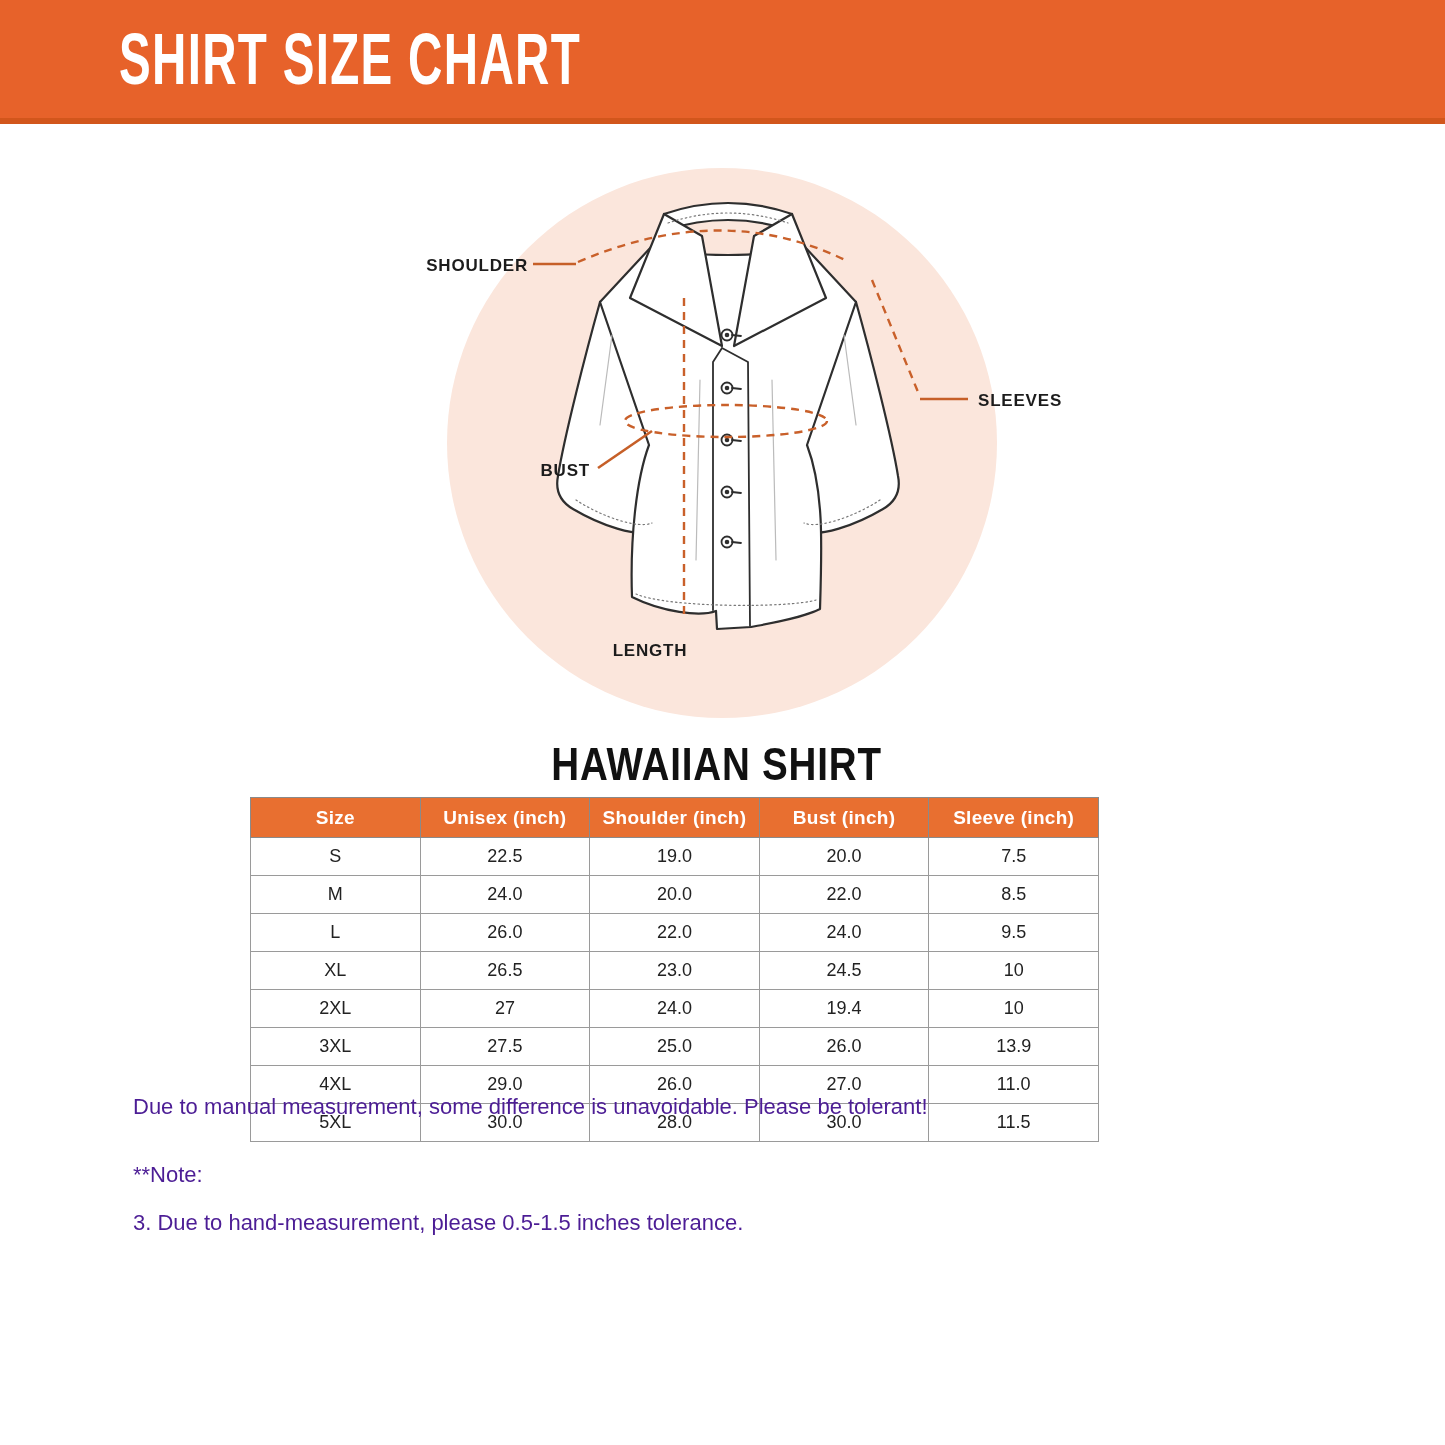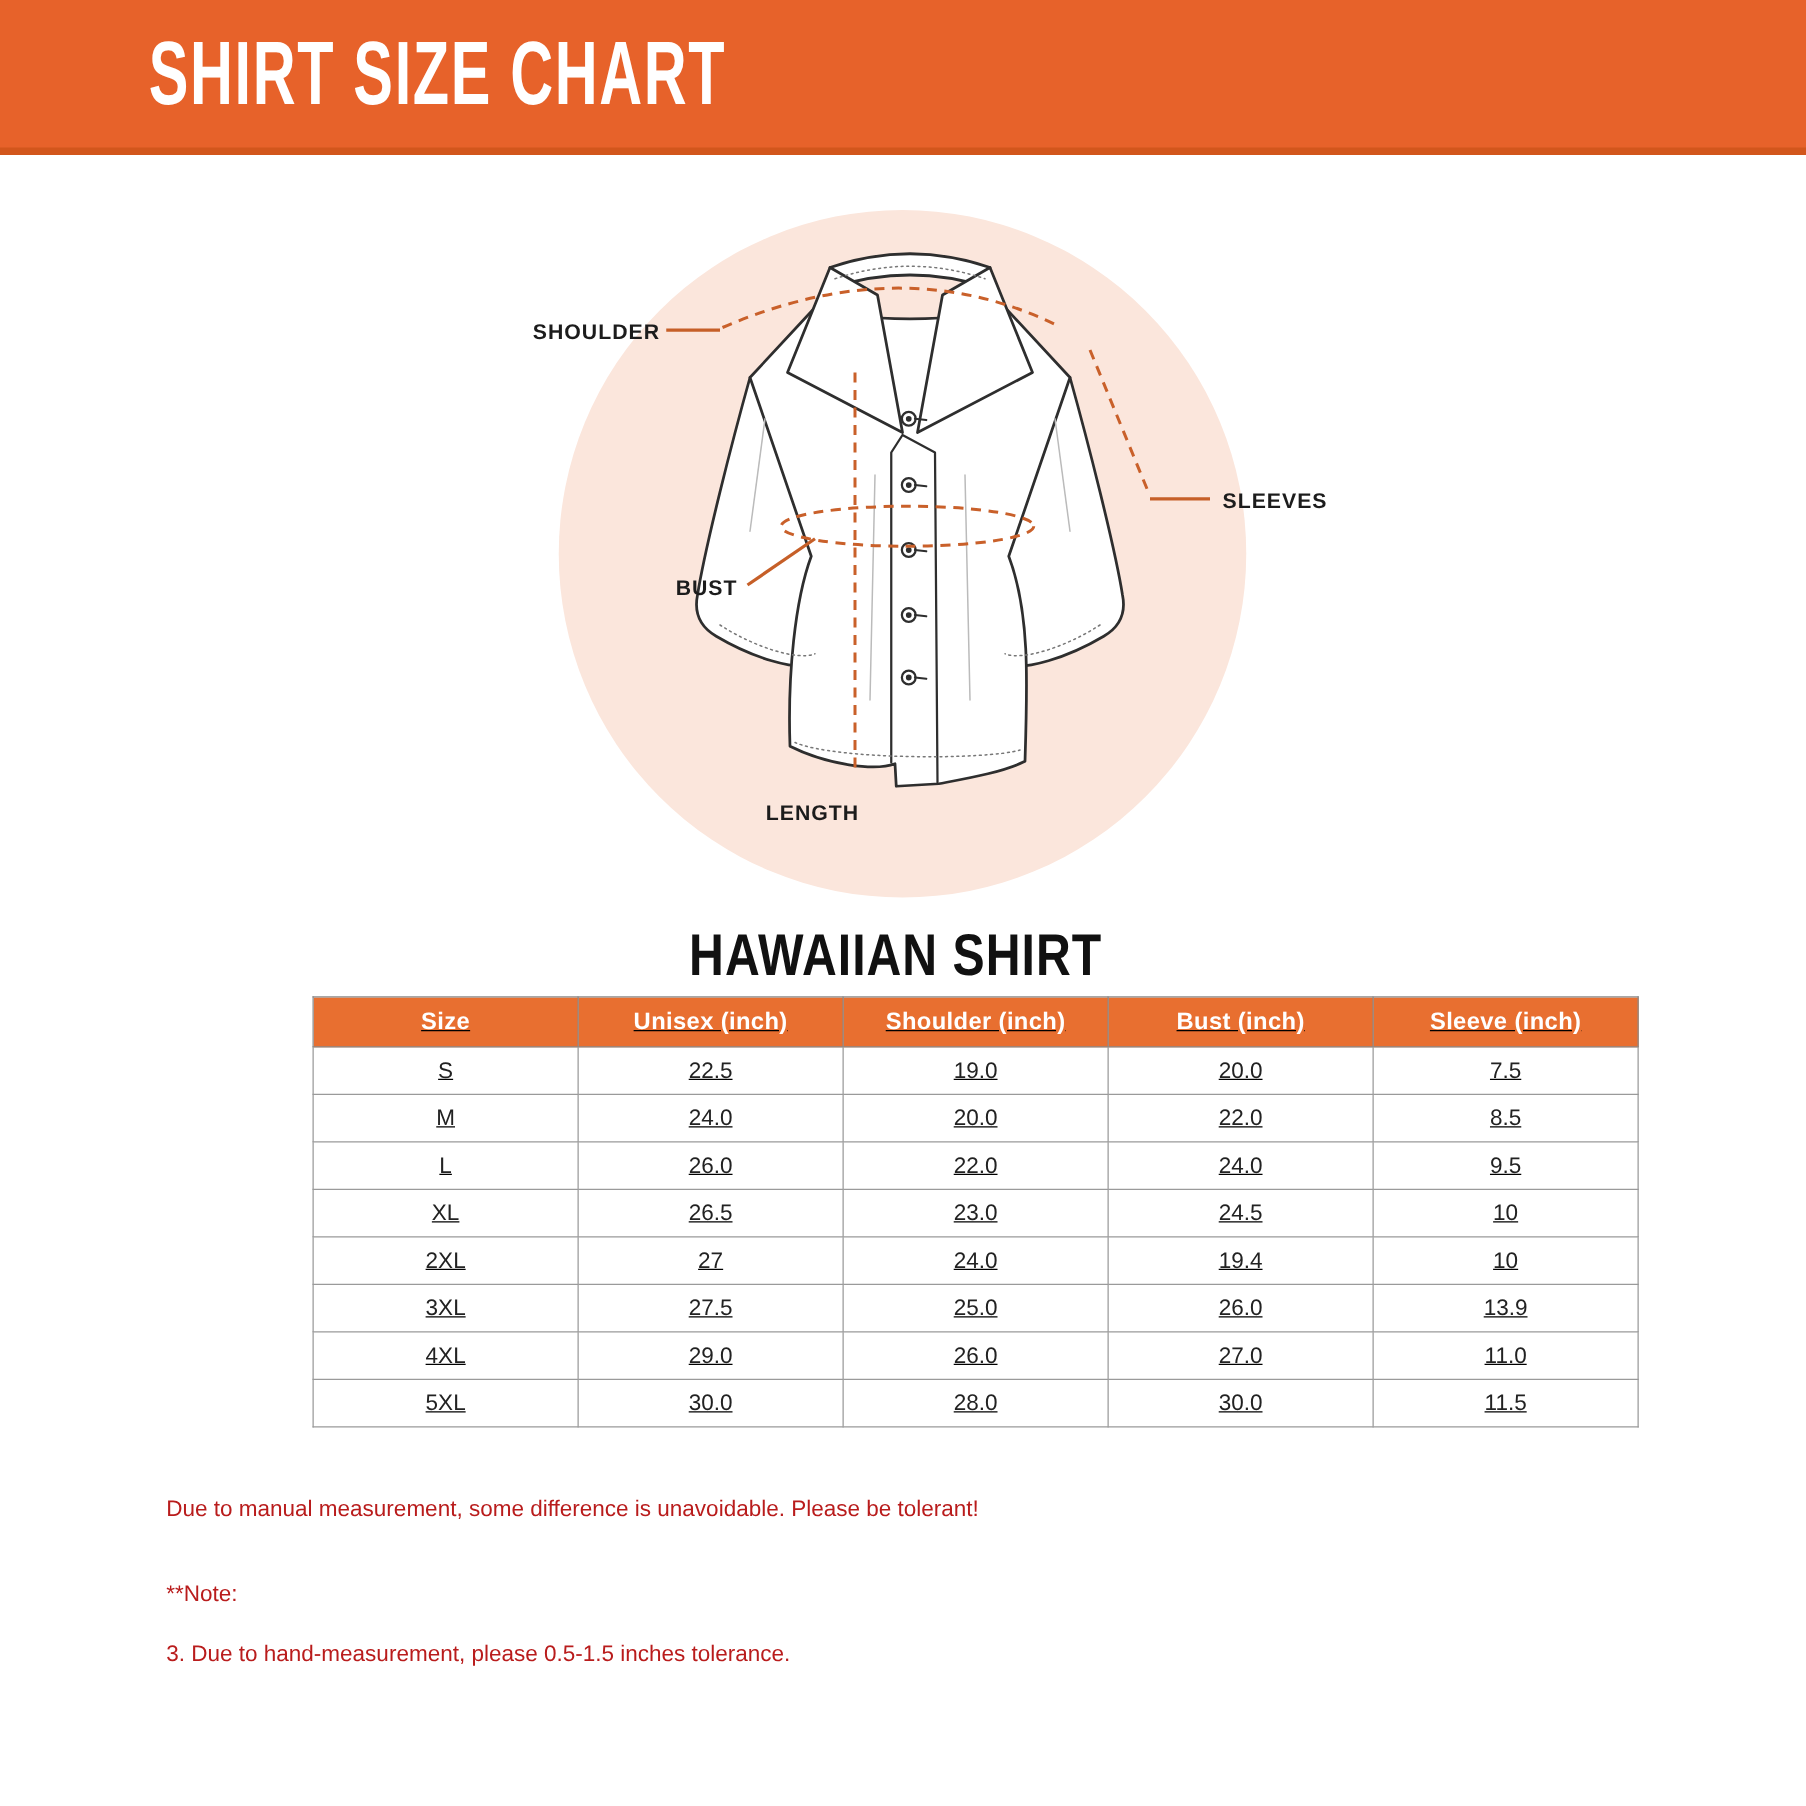--- a/index.html
+++ b/index.html
@@ -24,35 +24,35 @@
   
   .section-title-wrap{
     position:absolute;left:0;top:736px;width:1434px;text-align:center;
   }
   .section-title{
     display:inline-block;color:#111;font-size:47px;font-weight:bold;letter-spacing:1px;
     transform:scaleX(0.82);transform-origin:center;white-space:nowrap;
   }
   
   .size-table{
-    position:absolute;left:250px;top:797px;width:1061px;
-    border-collapse:collapse;table-layout:fixed;text-decoration:underline;
+    position:absolute;left:250px;top:797px;width:849px;
+    border-collapse:collapse;table-layout:fixed;
   }
   .size-table th{
     background:#e86f30;color:#ffffff;font-weight:bold;font-size:19px;
     height:37px;border:1px solid #8a8a8a;text-align:center;letter-spacing:0.3px;
   }
   .size-table td{
     background:#ffffff;color:#222222;font-size:18px;height:35px;
     border:1px solid #9a9a9a;text-align:center;
   }
   
   .notes{
-    position:absolute;left:133px;top:1192px;width:1100px;
-    color:#b91c1c;font-size:18px;line-height:30px;
+    position:absolute;left:133px;top:1092px;width:1100px;
+    color:#4c1d95;font-size:22px;line-height:30px;
   }
   .notes p{margin:0;}
   .note-tolerance{margin-bottom:38px !important;}
   .note-label{margin-bottom:18px !important;}
   .note-1{margin-bottom:12px !important;}
   .note-2{margin-bottom:22px !important;}
 </style>
 </head>
 <body>
 

